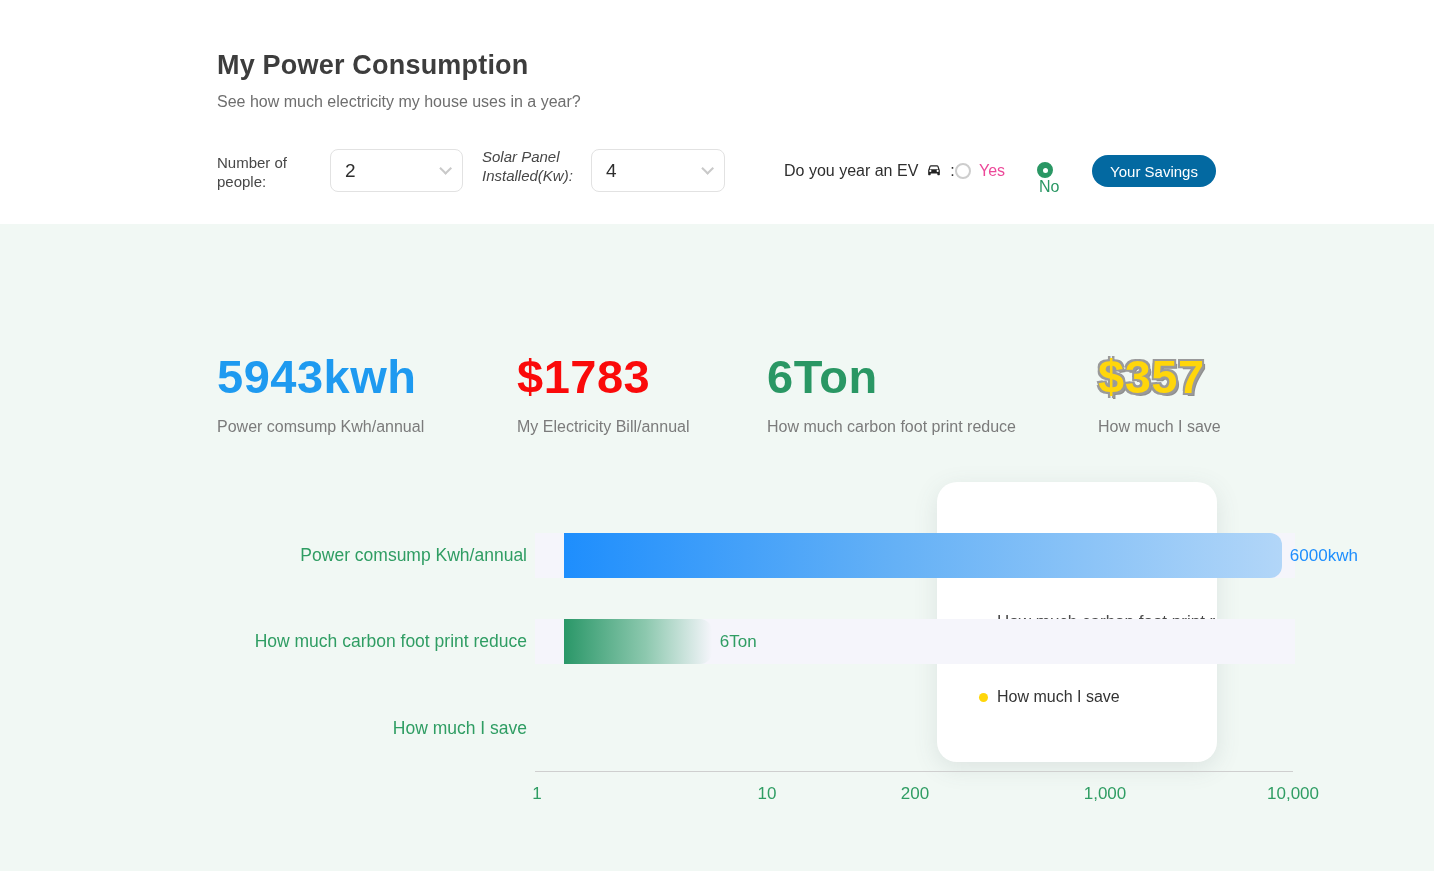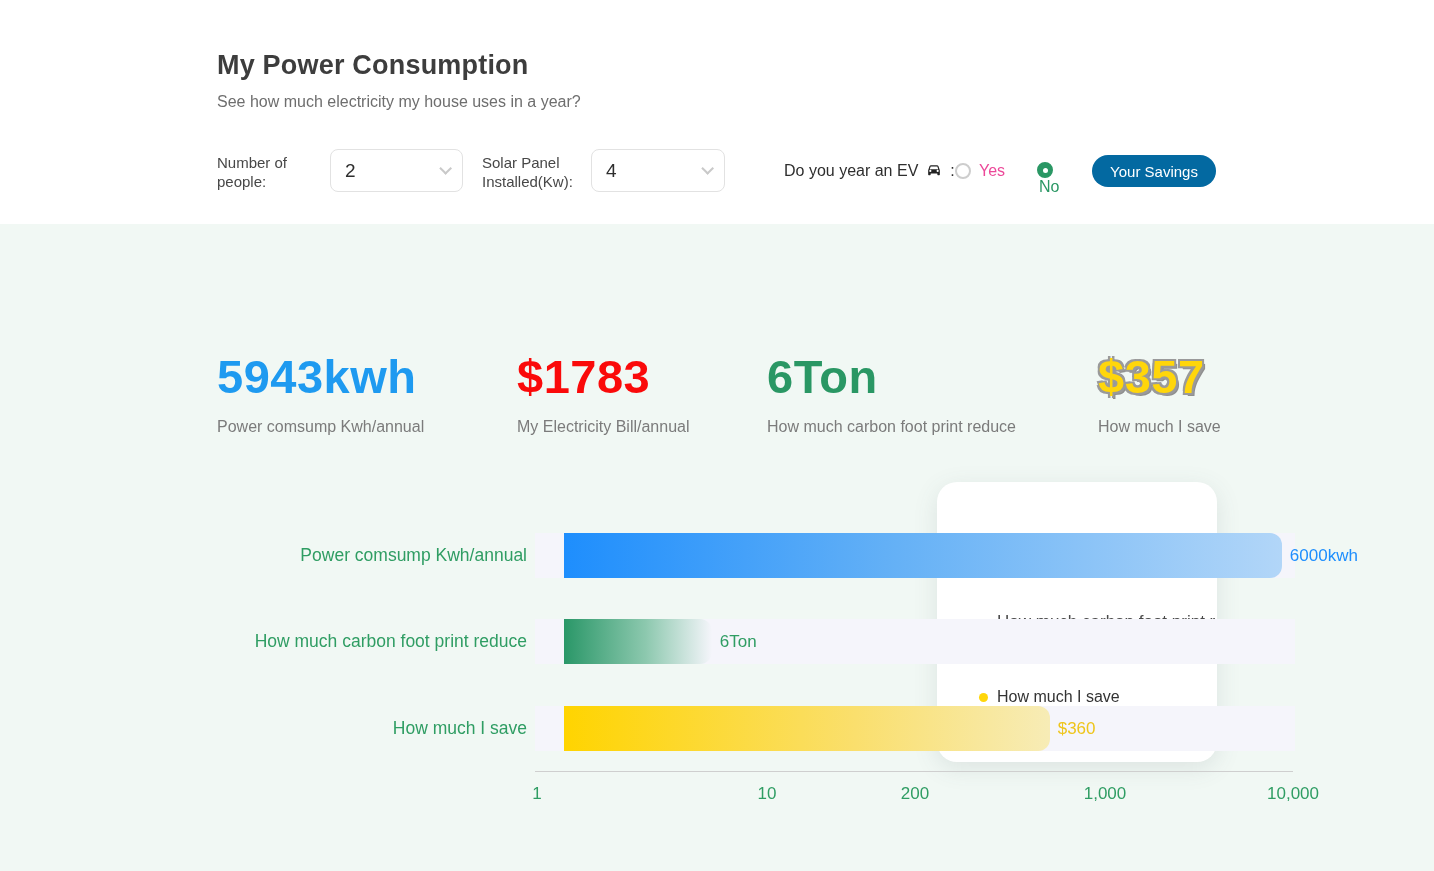--- a/index.html
+++ b/index.html
@@ -7,21 +7,21 @@
   body { font-family:"Liberation Sans", sans-serif; }
   #app {
     position:relative; width:1434px; height:871px; overflow:hidden; background:#ffffff;margin-top:16px;
   }
   
   .top-section { position:absolute; left:0; top:0; width:1434px; height:208px; background:#ffffff; }
   .page-title { position:absolute; left:217px; top:34px; font-size:27px; font-weight:700; color:#3d3d3d; letter-spacing:0.2px; }
   .page-subtitle { position:absolute; left:217px; top:77px; font-size:16px; color:#6e6e6e; }
   .form-label { position:absolute; font-size:15px; color:#474747; line-height:19px; }
   .lbl-people { left:217px; top:137px; width:90px; }
-  .lbl-solar  { left:482px; top:137px; width:100px; }
+  .lbl-solar  { left:482px; top:131px; width:100px;font-style:italic; }
   .select-box {
     position:absolute; top:133px; height:43px; width:133px; background:#fff;
     border:1px solid #e2e2e2; border-radius:8px; display:flex; align-items:center;
     padding:0 14px; justify-content:space-between; cursor:pointer;
   }
   .sel-people { left:330px; }
   .sel-solar  { left:591px; width:134px; }
   .select-value { font-size:19px; color:#2e2e2e; }
   .chev { width:9px; height:9px; border-right:2px solid #c9c9c9; border-bottom:2px solid #c9c9c9; transform:rotate(45deg) translateY(-3px); }
   .ev-question { position:absolute; left:784px; top:145px; font-size:16px; color:#2e2e2e; display:flex; align-items:center; gap:6px; }
@@ -162,24 +162,20 @@
     <div class="y-label y-2" data-interactable="false">How much I save</div>
 
     <div class="bar-row row-0" data-interactable="false">
       <div class="bar bar-power" data-interactable="true" style="width: 717.849px;"></div>
       <div class="bar-value val-power" data-interactable="false">6000kwh</div>
     </div>
     <div class="bar-row row-1" data-interactable="false">
       <div class="bar bar-carbon" data-interactable="true" style="width: 147.849px;"></div>
       <div class="bar-value val-carbon" data-interactable="false">6Ton</div>
     </div>
-    <div class="bar-row row-2" data-interactable="false">
-      <div class="bar bar-save" data-interactable="true" style="width: 485.697px;"></div>
-      <div class="bar-value val-save" data-interactable="false">$360</div>
-    </div>
 
     <div class="x-axis-line" data-interactable="false"></div>
     <div class="x-tick t-0" data-interactable="false">1</div>
     <div class="x-tick t-1" data-interactable="false">10</div>
     <div class="x-tick t-2" data-interactable="false">200</div>
     <div class="x-tick t-3" data-interactable="false">1,000</div>
     <div class="x-tick t-4" data-interactable="false">10,000</div>
   </div>
 
   <div class="bottom-strip" data-interactable="false"></div>

